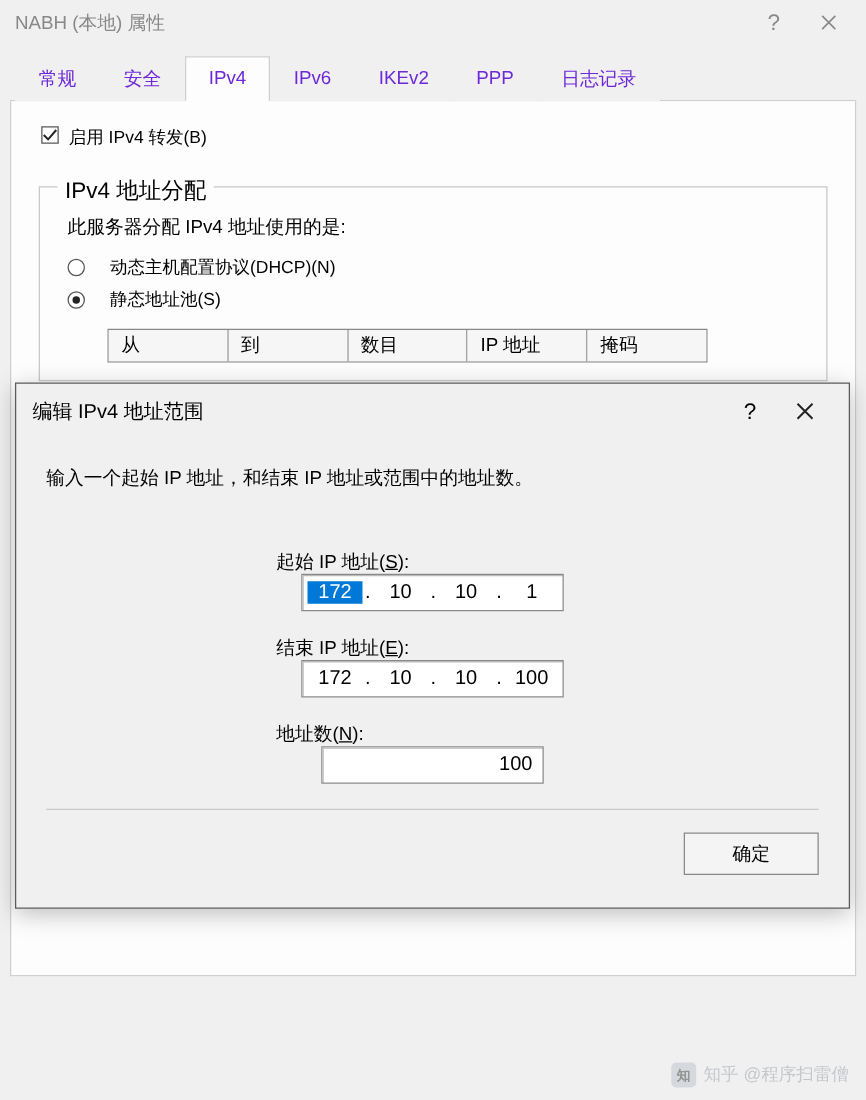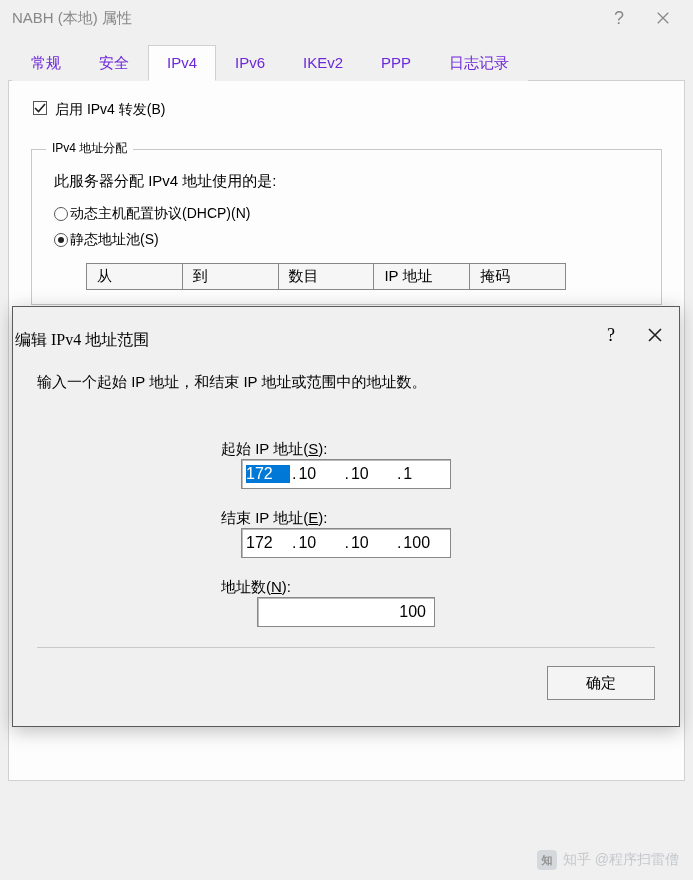--- a/index.html
+++ b/index.html
@@ -85,26 +85,26 @@
       border: 1px solid #c8c8c8;
       margin: 6px 6px;
       padding: 18px 14px 14px 14px;
       position: relative;
     }
     .groupbox-legend {
       position: absolute;
       top: -10px; left: 14px;
       background: #fdfdfd;
       padding: 0 6px;
-      font-size: 12px;
+      font-size: 18px;
     }
     .group-text { margin: 4px 0 14px 8px; font-size: 15px; }
     .radio-row {
       display: flex; align-items: center;
-      gap: 2px; margin: 8px 0 8px 8px;
+      gap: 20px; margin: 8px 0 8px 8px;
     }
     .radio-outer {
       width: 14px; height: 14px;
       border: 1px solid #555; border-radius: 50%;
       display: inline-flex; align-items: center; justify-content: center;
       background: #fff;
     }
     .radio-inner {
       width: 6px; height: 6px; border-radius: 50%; background: #222;
     }
@@ -128,24 +128,23 @@
       position: absolute;
       left: 12px;
       top: 306px;
       width: 668px;
       background: #f0f0f0;
       border: 1px solid #5a5a5a;
       box-shadow: 0 4px 18px rgba(0,0,0,0.25);
     }
     .modal-titlebar {
       height: 44px;
-      display: flex; align-items: flex-end;
-      padding: 0 2px;
+      display: flex; align-items: center;
+      padding: 0 13px;
       font-size: 16px;
-      font-family: Liberation Serif, serif;
     }
     .modal-title { flex: 1; }
     .modal-help {
       width: 44px; height: 32px;
       display: flex; align-items: center; justify-content: center;
       font-size: 18px;
     }
     .modal-close {
       width: 44px; height: 32px;
       display: flex; align-items: center; justify-content: center;
@@ -167,21 +166,21 @@
       align-items: center;
       border: 1px solid #888;
       box-shadow: inset 1px 1px 0 #bbb;
       background: #fff;
       height: 30px;
       width: 210px;
       padding: 0 4px;
       font-size: 16px;
     }
     .ip-octet {
-      width: 44px; text-align: left;
+      width: 44px; text-align: center;
       border: none; outline: none;
       font-size: 16px; background: transparent;
       font-family: inherit;
     }
     .ip-octet.selected {
       background: #0078d7; color: #fff;
     }
     .ip-dot { padding: 0 2px; }
     .num-field {
       border: 1px solid #888;

